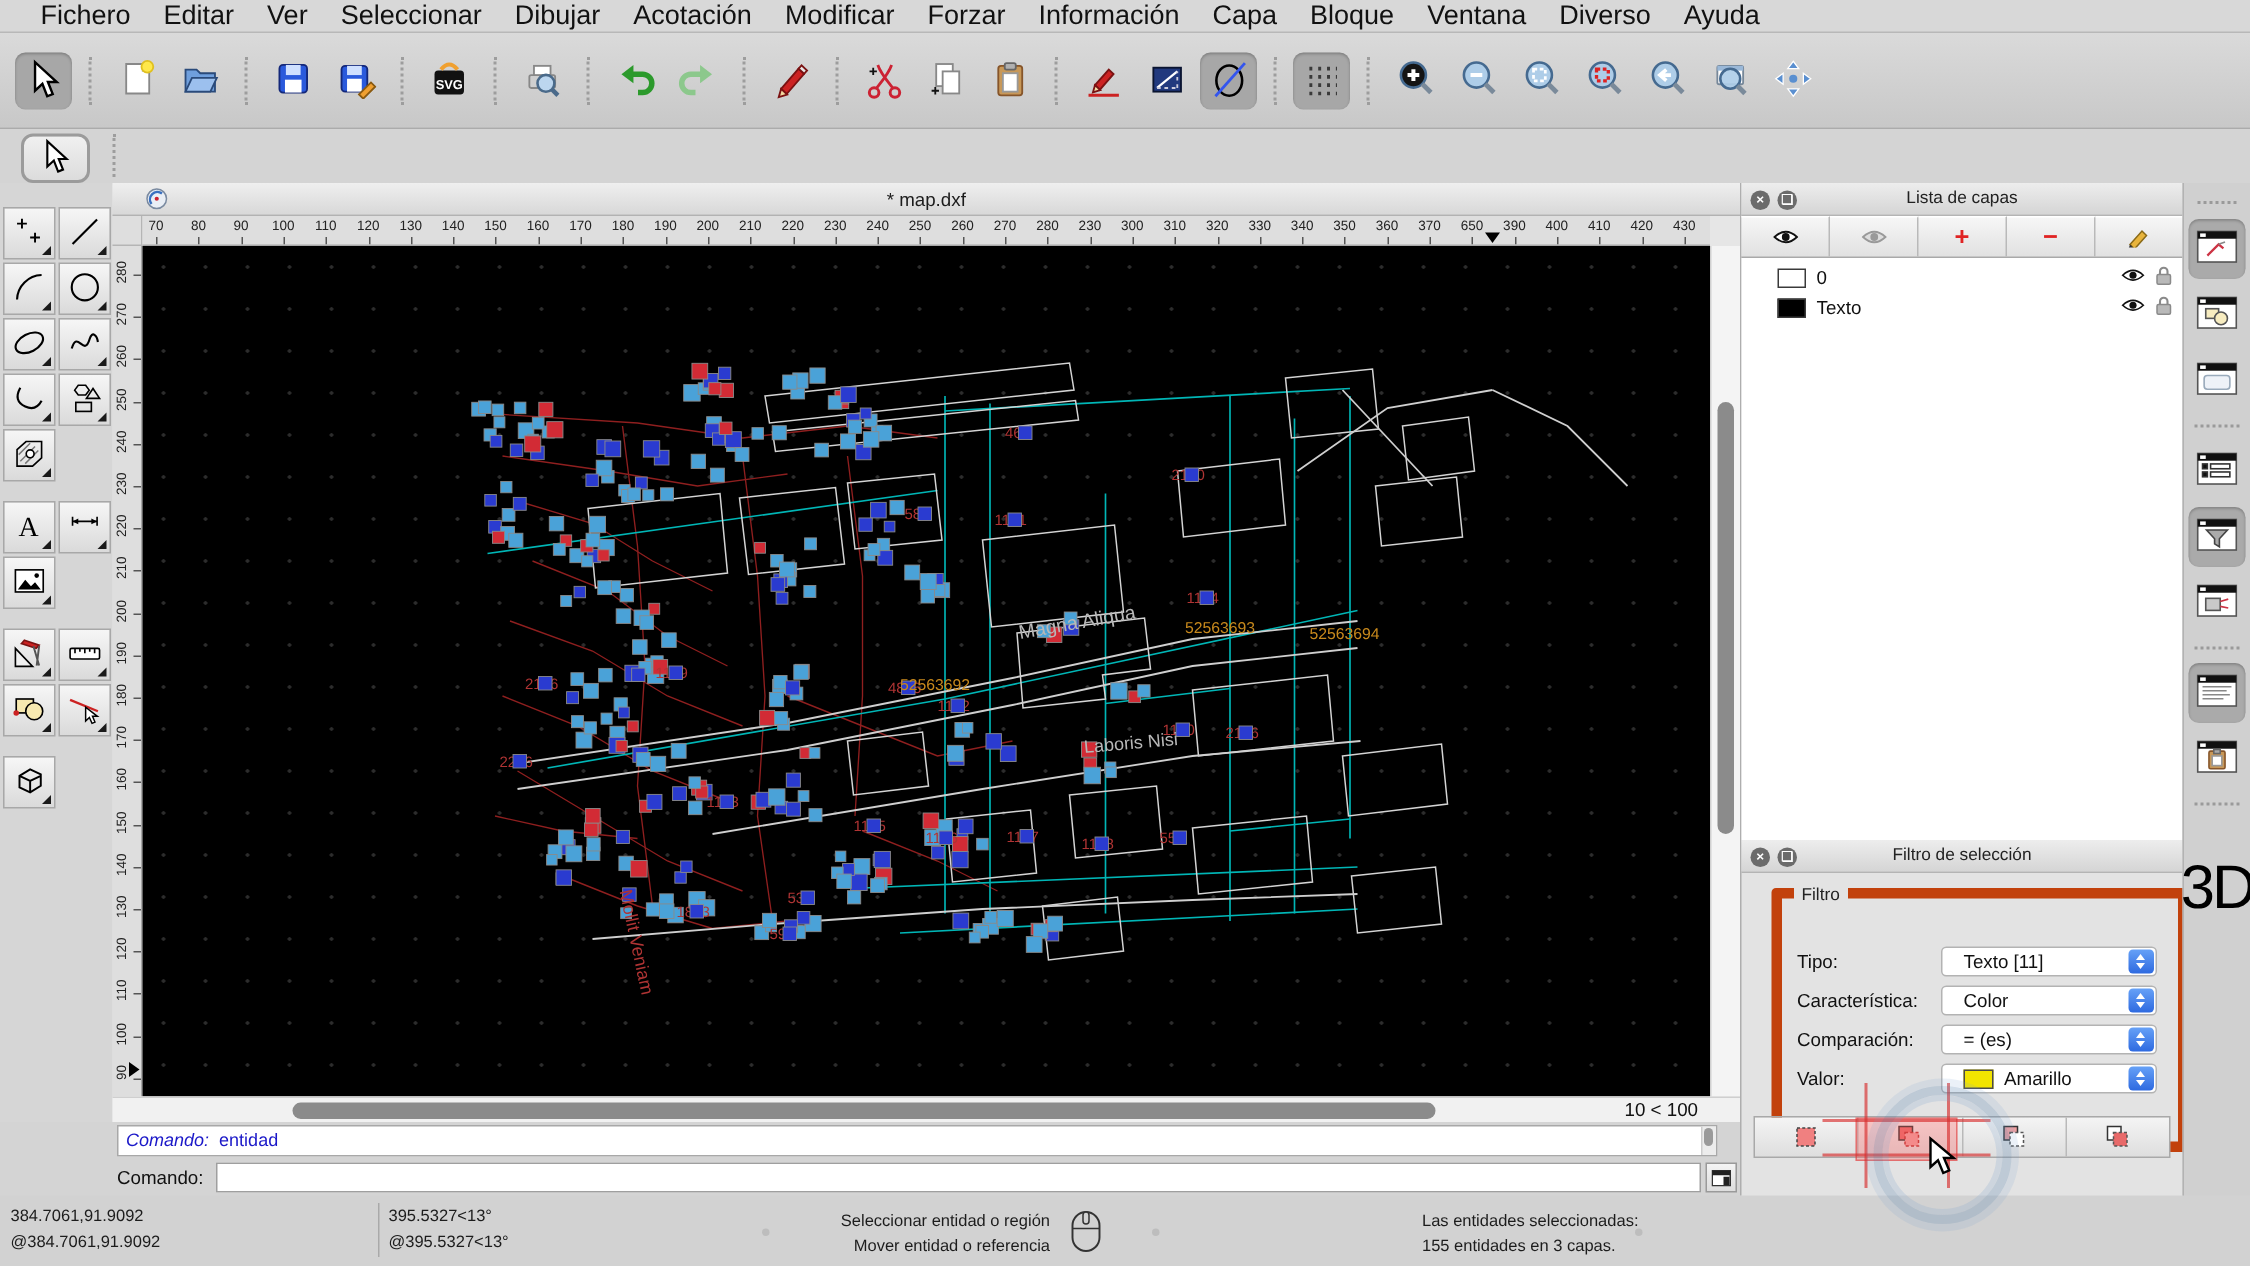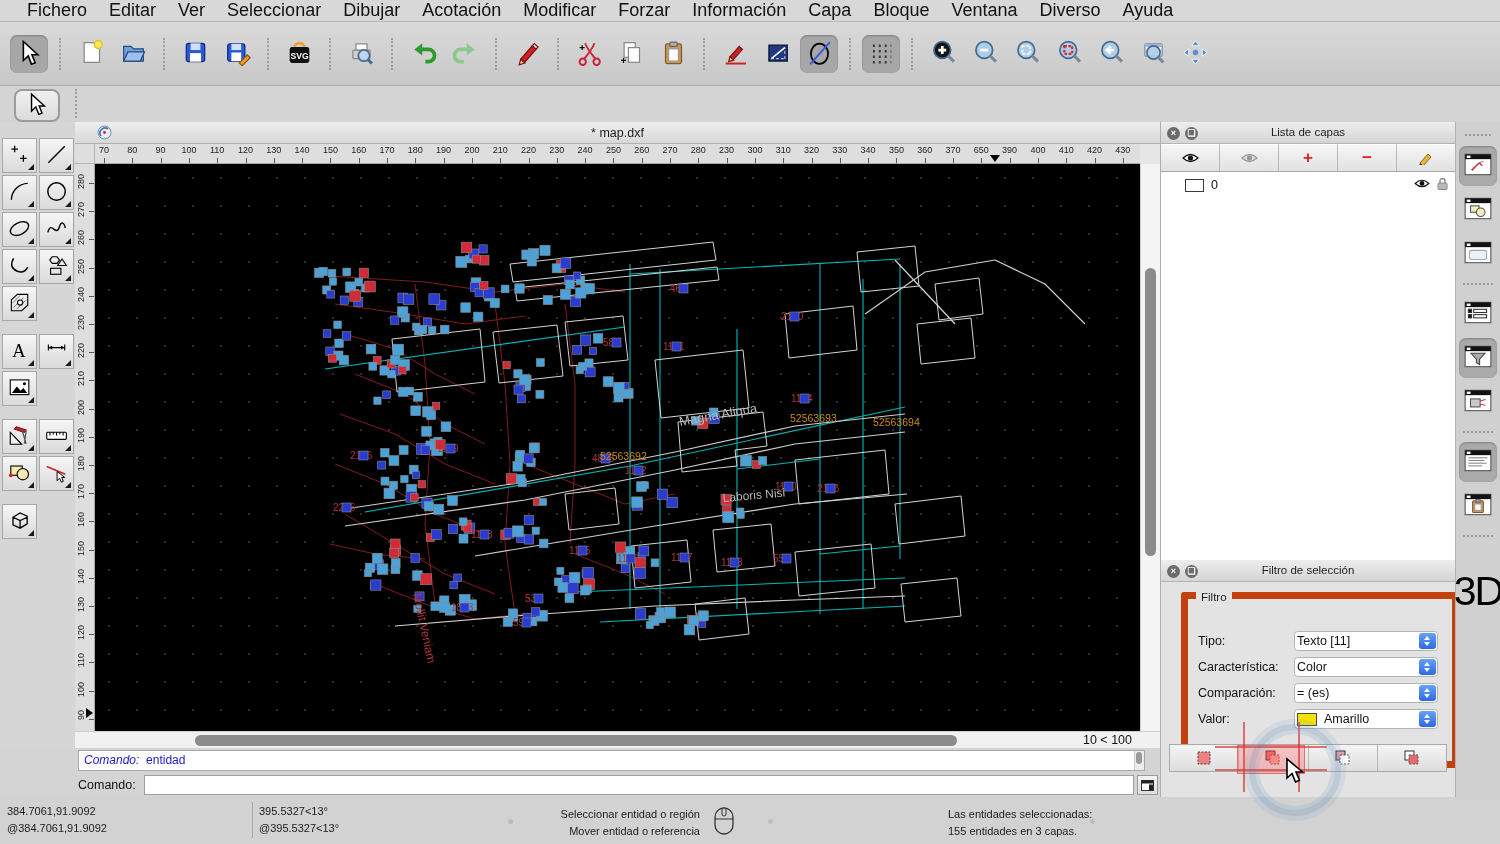--- a/index.html
+++ b/index.html
@@ -82,21 +82,21 @@
   .lrow{height:20px;display:flex;align-items:center;padding:0 7px 0 24px;gap:7px;font-size:12.5px}
   .lrow.sel{background:#2e6bd6;color:#fff;padding-left:24px}
   .lsw{width:17px;height:11px;border:1px solid #3a3a3a;flex:none}
   .lname{flex:1;white-space:nowrap;overflow:hidden}
   .rpanel2{position:absolute;left:0;top:438px;width:100%}
   .fgroup{position:absolute;left:20px;top:32px;width:264px;height:162px;border:7px solid #c2410c;border-radius:3px}
   .fglabel{position:absolute;left:8px;top:-8px;background:#e3e3e3;padding:0 5px;font-size:11.5px;color:#222}
   .frow{position:absolute;left:10px;width:240px;height:20px;display:flex;align-items:center}
   .flbl{width:96px;font-size:12.5px;flex:none}
   .sel{height:20px;background:#fff;border:1px solid #b3b3b3;border-radius:3.5px;flex:1;display:flex;align-items:center;
-       padding-left:2px;font-size:12.5px;position:relative;box-sizing:border-box}
+       padding-left:14px;font-size:12.5px;position:relative;box-sizing:border-box}
   .selcap{position:absolute;right:1px;top:1px;width:17px;height:16px;border-radius:3px;background:linear-gradient(#66a1f7,#2e6ae0)}
   .selcap:before{content:"";position:absolute;left:5px;top:3px;border-left:3.5px solid transparent;border-right:3.5px solid transparent;border-bottom:4px solid #fff}
   .selcap:after{content:"";position:absolute;left:5px;bottom:3px;border-left:3.5px solid transparent;border-right:3.5px solid transparent;border-top:4px solid #fff}
   .ysw{width:18px;height:11px;border:1px solid #4a4a4a;margin-right:7px;flex:none}
   .fbtns{position:absolute;left:8px;top:622px;width:278px;height:28px;border:1px solid #a9a9a9;
          background:linear-gradient(#f4f4f4,#dedede);display:flex;box-sizing:border-box}
   .fbtn{flex:1;border-right:1px solid #b9b9b9;display:flex;align-items:center;justify-content:center;box-sizing:border-box}
   .fbtn:last-child{border-right:none}
   
   .fb2hl{position:absolute;left:1237px;top:745px;width:66px;height:27px;background:rgba(255,90,90,.30);border:1px solid rgba(220,50,50,.55)}
@@ -1030,20 +1030,32 @@
           <span class="lname">0</span>
           <span><svg width="16" height="11" viewBox="0 0 17 12">
                 <path d="M1 6 Q8.5 -1 16 6 Q8.5 13 1 6 Z" fill="#fff" stroke="#111" stroke-width="1.2"></path>
                 <circle cx="8.5" cy="6" r="2.6" fill="#111"></circle>
               </svg></span>
           <span><svg width="11" height="13" viewBox="0 0 11 13">
                 <rect x="1" y="6" width="9" height="6.5" rx="1" fill="#b9b9b9" stroke="#8a8a8a"></rect>
                 <path d="M3 6 V4 a2.5 2.5 0 0 1 5 0 v2" fill="none" stroke="#8a8a8a" stroke-width="1.4"></path>
               </svg></span>
         </div>
+        <div class="lrow">
+          <span class="lsw" style="background: rgb(0, 0, 0);"></span>
+          <span class="lname">Texto</span>
+          <span><svg width="16" height="11" viewBox="0 0 17 12">
+                <path d="M1 6 Q8.5 -1 16 6 Q8.5 13 1 6 Z" fill="#fff" stroke="#111" stroke-width="1.2"></path>
+                <circle cx="8.5" cy="6" r="2.6" fill="#111"></circle>
+              </svg></span>
+          <span><svg width="11" height="13" viewBox="0 0 11 13">
+                <rect x="1" y="6" width="9" height="6.5" rx="1" fill="#b9b9b9" stroke="#8a8a8a"></rect>
+                <path d="M3 6 V4 a2.5 2.5 0 0 1 5 0 v2" fill="none" stroke="#8a8a8a" stroke-width="1.4"></path>
+              </svg></span>
+        </div>
       </div>
     </div>
 
     <div class="rpanel2">
       <div class="ptitle">
         <div class="pbtn b1">×</div>
         <div class="pbtn b2">❏</div>
         <span>Filtro de selección</span>
       </div>
       <div class="fgroup">

